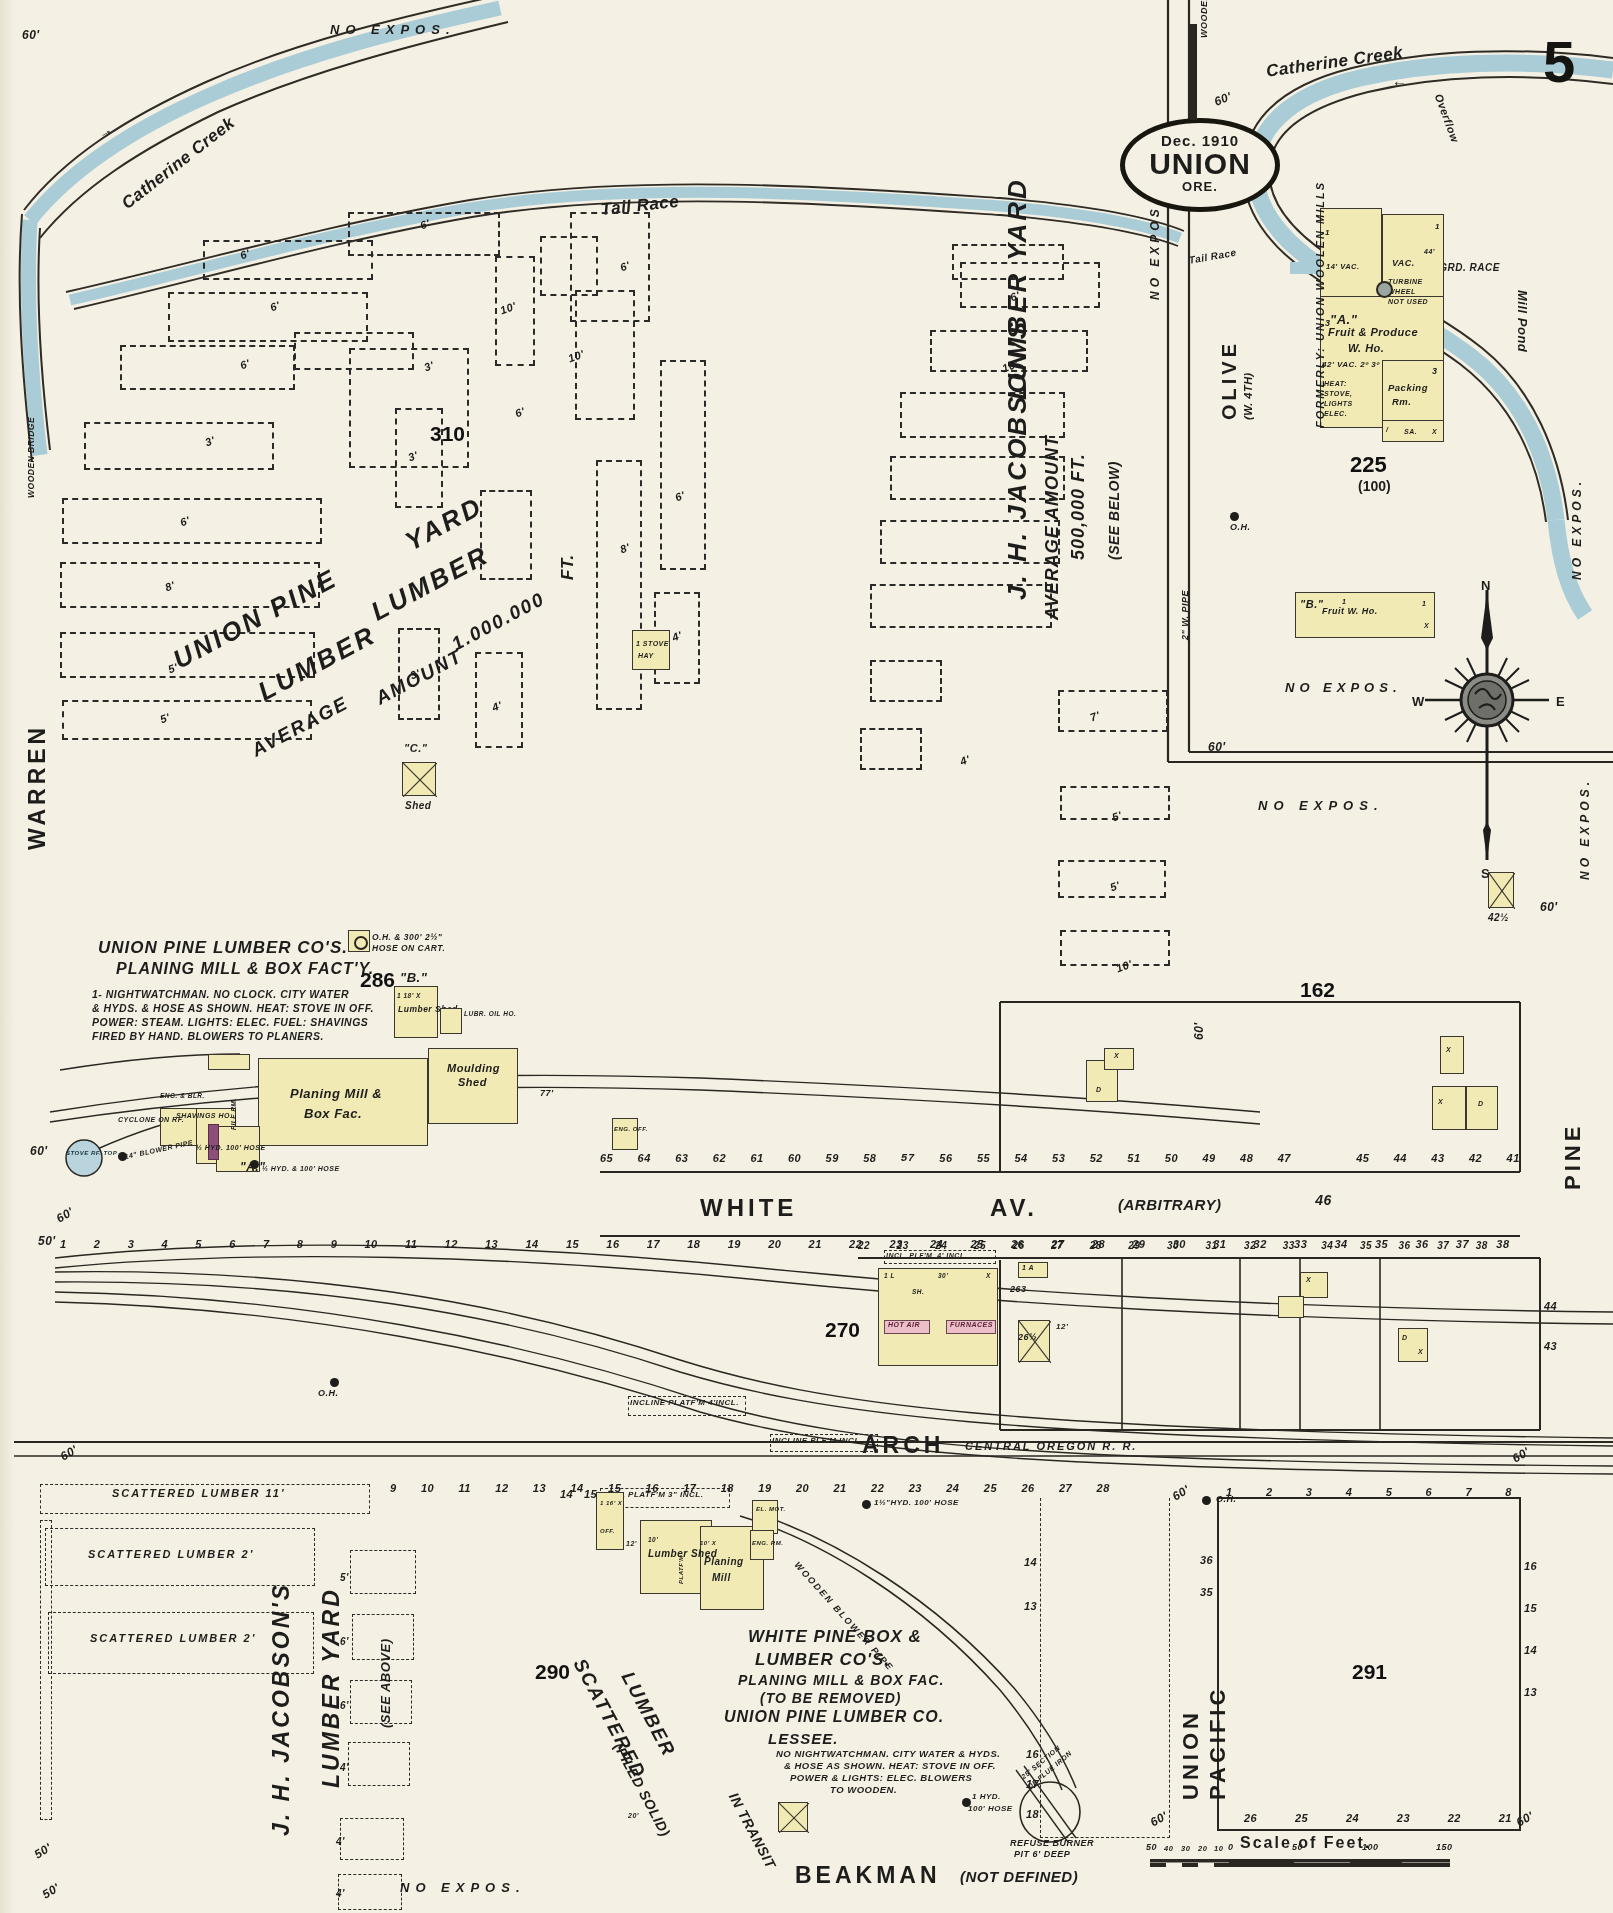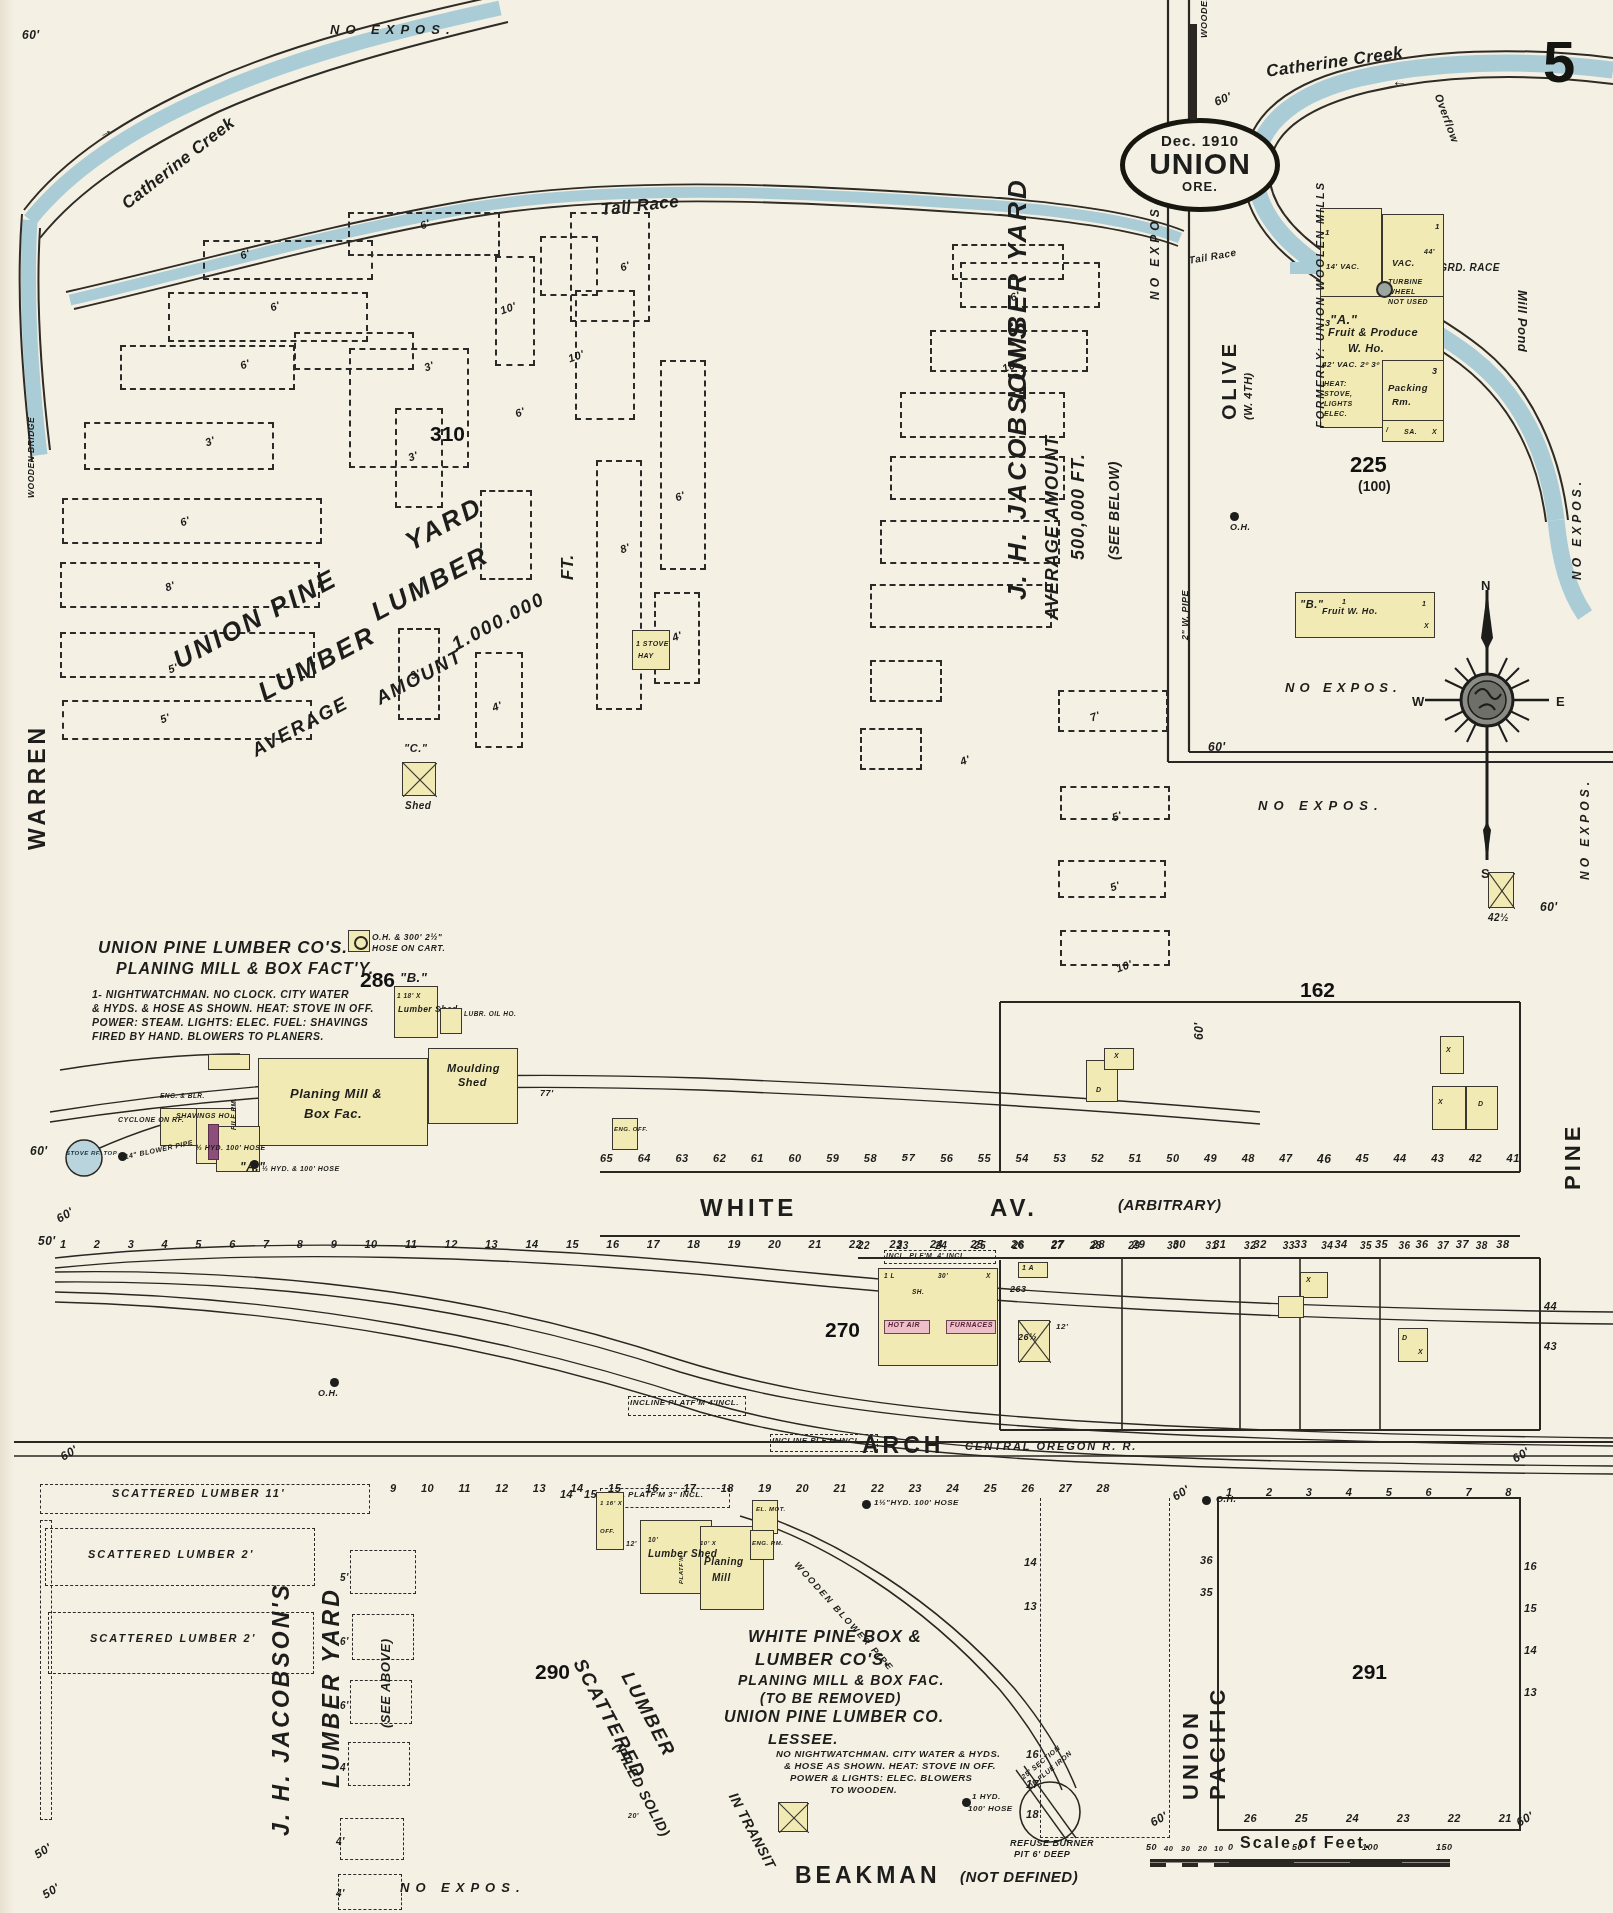--- a/index.html
+++ b/index.html
@@ -559,21 +559,21 @@
     <span class="hand" style="font-size:11px;">56</span>
     <span class="hand" style="font-size:11px;">55</span>
     <span class="hand" style="font-size:11px;">54</span>
     <span class="hand" style="font-size:11px;">53</span>
     <span class="hand" style="font-size:11px;">52</span>
     <span class="hand" style="font-size:11px;">51</span>
     <span class="hand" style="font-size:11px;">50</span>
     <span class="hand" style="font-size:11px;">49</span>
     <span class="hand" style="font-size:11px;">48</span>
     <span class="hand" style="font-size:11px;">47</span>
-    <span class="hand" style="font-size:12px;">46</span>
+    <span class="hand" style="font-size:14px;margin-top:40px;">46</span>
     <span class="hand" style="font-size:11px;">45</span>
     <span class="hand" style="font-size:11px;">44</span>
     <span class="hand" style="font-size:11px;">43</span>
     <span class="hand" style="font-size:11px;">42</span>
     <span class="hand" style="font-size:11px;">41</span>
   </div>
 
   <div class="abs" style="left:60px;top:1238px;width:1450px;height:20px;display:flex;justify-content:space-between;">
     <span class="hand" style="font-size:11px;">1</span>
     <span class="hand" style="font-size:11px;">2</span>

